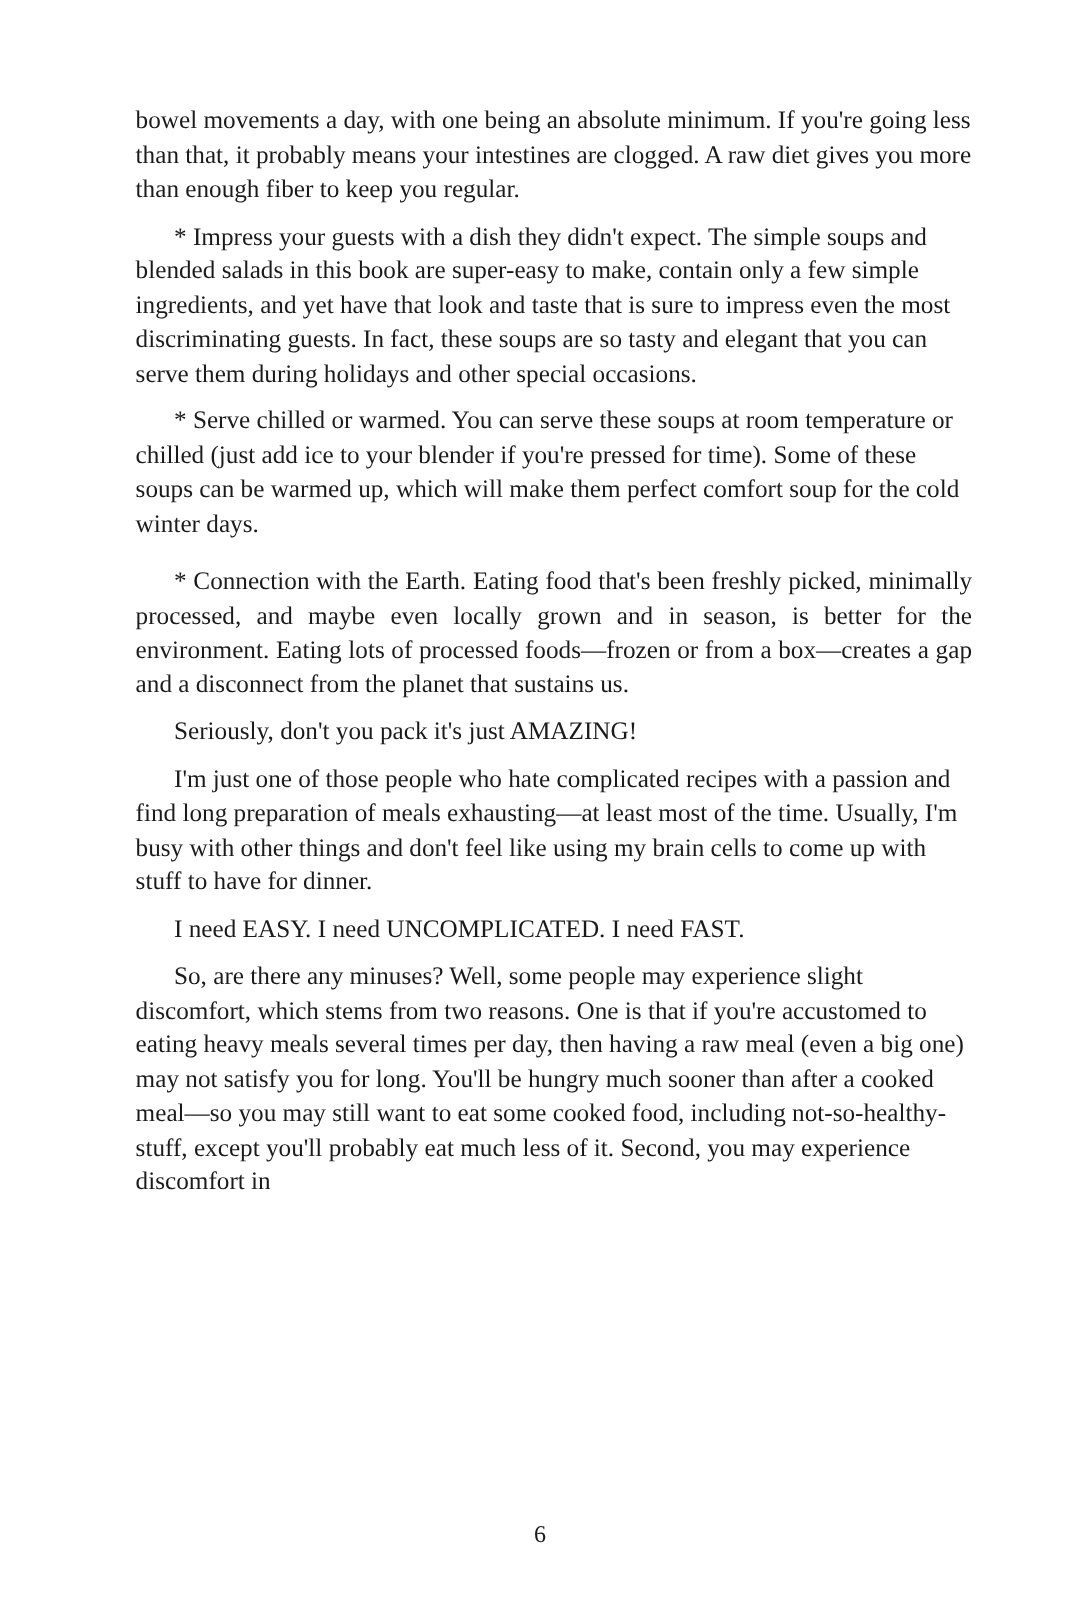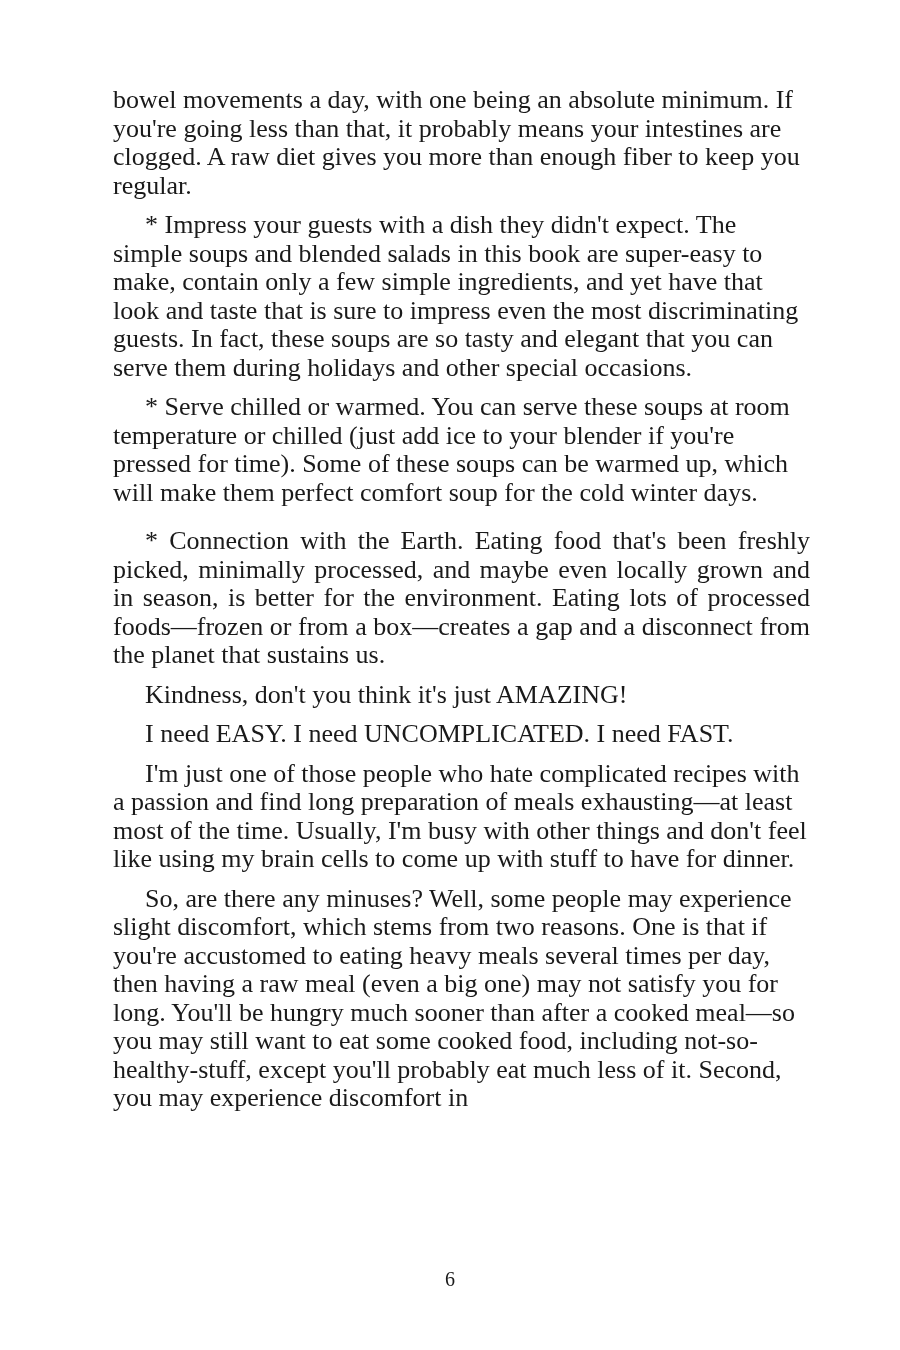--- a/index.html
+++ b/index.html
@@ -14,21 +14,21 @@
     background: #ffffff;
     font-family: "Liberation Serif", "DejaVu Serif", serif;
     color: #1a1a1a;
     overflow: hidden;
   }
   .text-block {
     position: absolute;
     left: 113px;
     top: 86px;
     width: 697px;
-    font-size: 26px;
+    font-size: 21px;
     line-height: 28.5px;
   }
   p.para {
     margin: 0 0 11px 0;
     padding: 0;
     text-indent: 32px;
     text-align: left;
   }
   p.para.no-indent {
     text-indent: 0;
@@ -58,25 +58,25 @@
 
     <p class="para no-indent"><span>bowel movements a day, with one being an absolute minimum. If you're going less than that, it probably means your intestines are clogged. A raw diet gives you more than enough fiber to keep you regular.</span></p>
 
     <p class="para"><span class="lead">* Impress your guests with a dish they didn't expect.</span><span> The simple soups and blended salads in this book are super-easy to make, contain only a few simple ingredients, and yet have that look and taste that is sure to impress even the most discriminating guests. In fact, these soups are so tasty and elegant that you can serve them during holidays and other special occasions.</span></p>
 
     <p class="para"><span class="lead">* Serve chilled or warmed.</span><span> You can serve these soups at room temperature or chilled (just add ice to your blender if you're pressed for time). Some of these soups can be warmed up, which will make them perfect comfort soup for the cold winter days.</span></p>
 
     <p class="para justify"><span class="lead">* Connection with the Earth.</span><span> Eating food that's been freshly picked, minimally processed, and maybe even locally grown and in season, is better for the environment. Eating lots of processed foods—frozen or from a box—creates a gap and a disconnect from the planet that sustains us.</span></p>
 
 
-    <p class="para"><span>Kindness, don't you think it's just AMAZING!</span></p>
+    <p class="para"><span>Seriously, don't you pack it's just AMAZING!</span></p>
 
 
+    <p class="para"><span>I'm just one of those people who hate complicated recipes with a passion and find long preparation of meals exhausting—at least most of the time. Usually, I'm busy with other things and don't feel like using my brain cells to come up with stuff to have for dinner.</span></p>
+
     <p class="para"><span>I need EASY. I need UNCOMPLICATED. I need FAST.</span></p>
-
-    <p class="para"><span>I'm just one of those people who hate complicated recipes with a passion and find long preparation of meals exhausting—at least most of the time. Usually, I'm busy with other things and don't feel like using my brain cells to come up with stuff to have for dinner.</span></p>
 
     <p class="para"><span>So, are there any minuses? Well, some people may experience slight discomfort, which stems from two reasons. One is that if you're accustomed to eating heavy meals several times per day, then having a raw meal (even a big one) may not satisfy you for long. You'll be hungry much sooner than after a cooked meal—so you may still want to eat some cooked food, including not-so-healthy-stuff, except you'll probably eat much less of it. Second, you may experience discomfort in</span></p>
 
   </div>
 
   <div class="folio">6</div>
 </div>
 
 </body></html>

